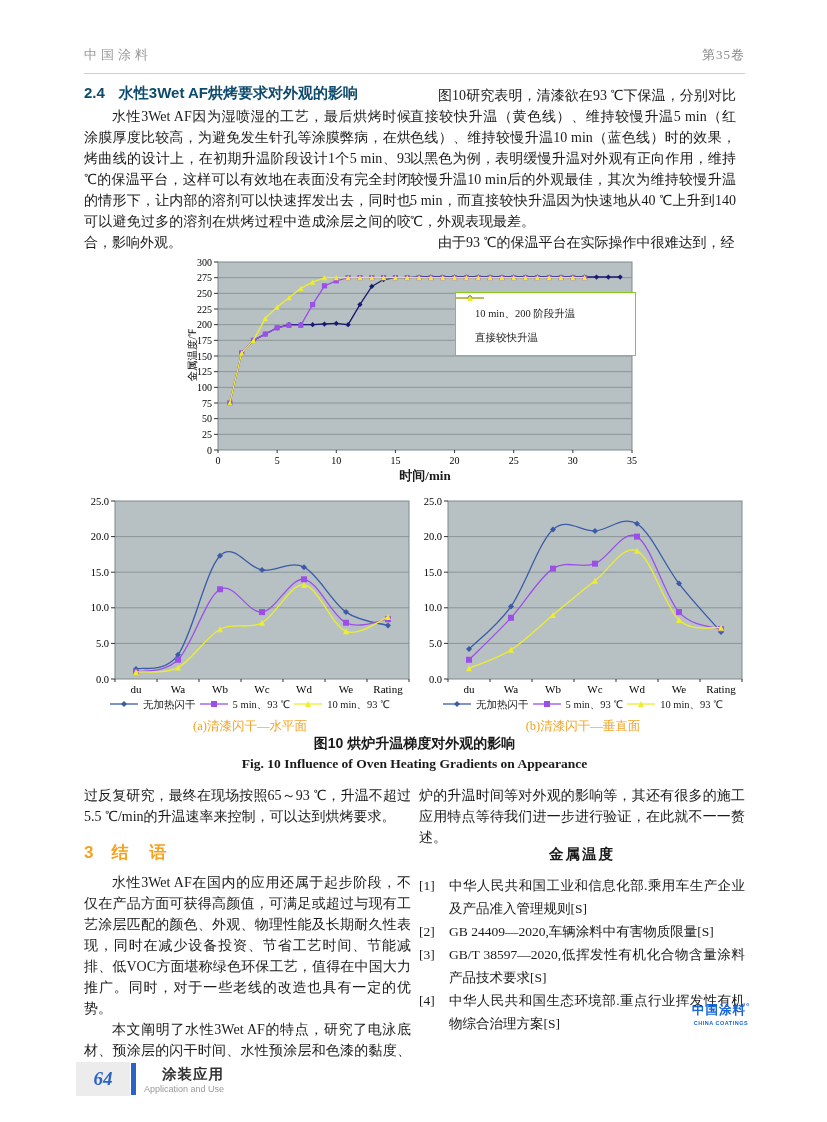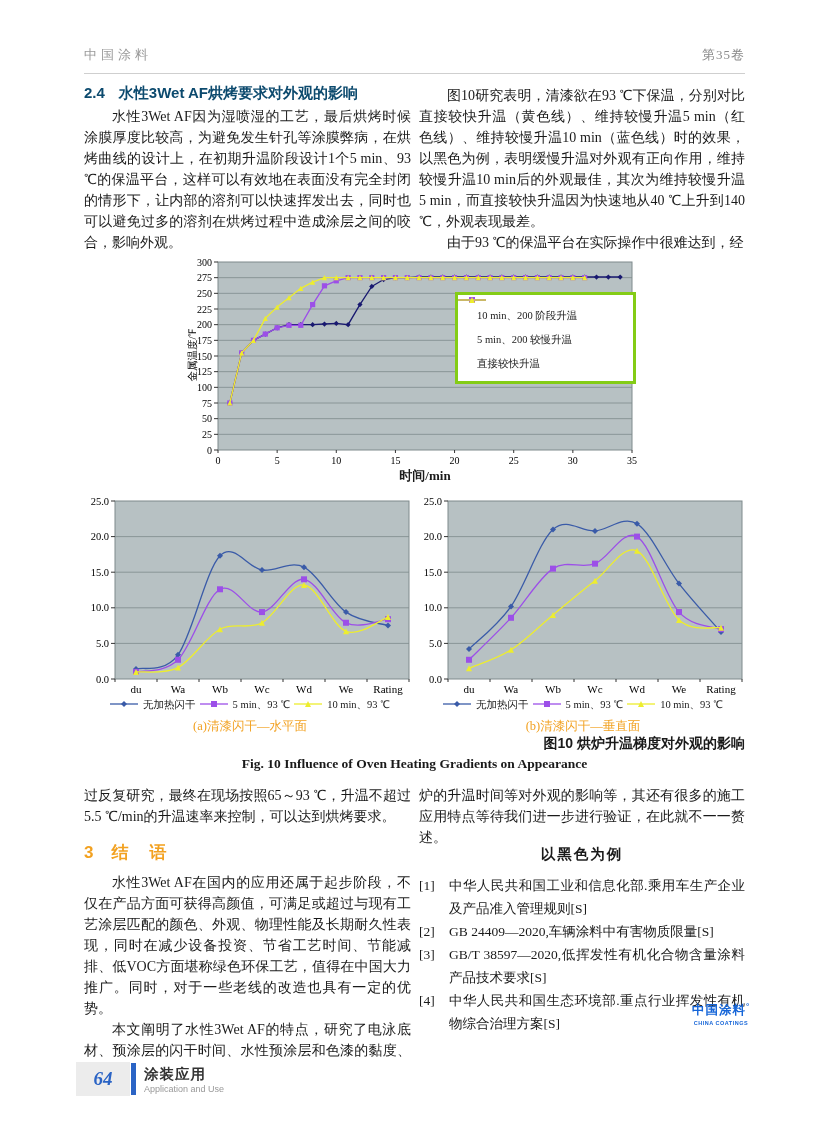--- a/index.html
+++ b/index.html
@@ -15,64 +15,64 @@
        font-weight:bold;font-size:15px;color:#0c4a6e;}
   .h24 .num{margin-right:14px;}
   .h3{position:absolute;top:841px;left:84px;font-family:"Liberation Sans",sans-serif;
       font-weight:bold;font-size:17px;color:#F2A120;letter-spacing:2px;}
   .h3 .num{margin-right:16px;}
   
   .para{font-size:14px;line-height:21px;text-align:justify;}
   .para p{margin:0;}
   .para p.ind{text-indent:2em;}
   .blk-l1{position:absolute;top:106px;left:84px;width:327px;}
-  .blk-r1{position:absolute;top:85px;left:419px;width:326px;}
+  .blk-r1{position:absolute;top:85px;left:410px;width:326px;}
   .blk-l2{position:absolute;top:785px;left:84px;width:327px;}
   .blk-l3{position:absolute;top:872px;left:84px;width:327px;}
   .blk-r2{position:absolute;top:785px;left:419px;width:326px;}
   
   .figmain{position:absolute;top:256px;left:185px;width:566px;height:240px;}
   .figmain svg{position:absolute;left:0;top:0;}
   .ylab{position:absolute;left:-52px;top:92px;width:120px;text-align:center;
         transform:rotate(-90deg);font-size:10.5px;color:#000;}
   .xlab{position:absolute;left:33px;top:211px;width:414px;text-align:center;
         font-size:13px;font-weight:bold;}
   .fignote{position:absolute;right:6px;top:211px;font-size:12.5px;font-weight:bold;
         color:#F2A120;}
   .legend-main{position:absolute;left:270px;top:36px;width:181px;background:#fff;
-        border:3px solid #84cc16;padding:9px 10px 5px 14px;box-sizing:border-box;}
+        border:1px solid #84cc16;padding:9px 10px 5px 14px;box-sizing:border-box;}
   .lg-item{display:flex;align-items:center;height:24px;font-size:10.5px;white-space:nowrap;}
   .lg-item .lbl{margin-left:5px;}
   .figsm{position:absolute;top:497px;width:330px;height:240px;}
   .figsm.a{left:85px;} .figsm.b{left:418px;}
   .legend-small{position:absolute;top:201px;left:0;width:100%;display:flex;
         justify-content:center;gap:4px;font-size:11.5px;}
   .legend-small .lg-item{height:14px;}
   .subcap{position:absolute;top:221px;left:0;width:100%;text-align:center;
         font-size:12.5px;font-weight:normal;color:#F2A120;}
-  .capcn{position:absolute;top:735px;left:84px;width:661px;text-align:right;
+  .capcn{position:absolute;top:735px;left:84px;width:661px;text-align:center;
         font-size:14px;font-weight:bold;font-family:"Liberation Sans",sans-serif;}
   .capen{position:absolute;top:756px;left:84px;width:661px;text-align:center;
         font-size:13.5px;font-weight:bold;}
   
   .refs{position:absolute;top:845px;left:419px;width:326px;}
   .refs-title{text-align:center;font-weight:bold;font-size:14.5px;margin-bottom:10px;
         letter-spacing:2px;}
   .ref-item{position:relative;padding-left:30px;font-size:13.5px;line-height:23px;
         text-align:justify;}
   .ref-num{position:absolute;left:0;top:0;}
   
   .logo{position:absolute;left:690px;top:1002px;width:62px;text-align:center;color:#1565D8;}
   .logo .cn{font-family:"Liberation Sans",sans-serif;font-weight:bold;font-size:12.5px;
         letter-spacing:1px;}
   .logo .deg{font-size:8px;vertical-align:top;}
   .logo .en{font-family:"Liberation Sans",sans-serif;font-weight:bold;font-size:5.5px;
         letter-spacing:0.5px;margin-top:1px;}
   
-  .footer{position:absolute;left:76px;top:1062px;display:flex;align-items:center;}
+  .footer{position:absolute;left:76px;top:1062px;display:flex;align-items:center;text-align:right;}
   .pagebox{background:#ececec;width:54px;height:34px;display:flex;align-items:center;
         justify-content:center;}
   .pagenum{color:#2B64C5;font-weight:bold;font-style:italic;font-size:19px;}
   .fbar{width:5px;height:32px;background:#2B64C5;margin-left:1px;}
   .ftxt{margin-left:8px;}
   .ftxt .cn{font-family:"Liberation Sans",sans-serif;font-size:14.5px;color:#333;
         font-weight:bold;letter-spacing:1px;}
   .ftxt .en{font-family:"Liberation Sans",sans-serif;font-size:9px;color:#999;}
 </style>
 </head>
@@ -262,29 +262,20 @@
             <svg width="28" height="10">
               <line x1="0" y1="5" x2="28" y2="5" stroke="#191970" stroke-width="1.3"></line>
               <path d="M14,2 L17,5 L14,8 L11,5 Z" fill="#191970"></path>
             </svg>
           </span>
         <span class="lbl">10 min、200 阶段升温</span>
       </div>
       <div class="lg-item">
         <span class="lg-mark">
             <svg width="28" height="10">
-              <line x1="0" y1="5" x2="28" y2="5" stroke="#9C4FE8" stroke-width="1.3"></line>
-              <rect x="11" y="2" width="6" height="6" fill="#9C4FE8"></rect>
-            </svg>
-          </span>
-        <span class="lbl">5 min、200 较慢升温</span>
-      </div>
-      <div class="lg-item">
-        <span class="lg-mark">
-            <svg width="28" height="10">
               <line x1="0" y1="5" x2="28" y2="5" stroke="#EDED2E" stroke-width="1.3"></line>
               <path d="M14,2 L17,8 L11,8 Z" fill="#EDED2E"></path>
             </svg>
           </span>
         <span class="lbl">直接较快升温</span>
       </div>
     </div>
   </div>
 
   <div class="figsm a">
@@ -471,21 +462,21 @@
   <div class="para blk-l3">
     <p class="ind">水性3Wet AF在国内的应用还属于起步阶段，不仅在产品方面可获得高颜值，可满足或超过与现有工艺涂层匹配的颜色、外观、物理性能及长期耐久性表现，同时在减少设备投资、节省工艺时间、节能减排、低VOC方面堪称绿色环保工艺，值得在中国大力推广。同时，对于一些老线的改造也具有一定的优势。</p>
     <p class="ind">本文阐明了水性3Wet AF的特点，研究了电泳底材、预涂层的闪干时间、水性预涂层和色漆的黏度、烘</p>
   </div>
 
   <div class="para blk-r2">
     <p>炉的升温时间等对外观的影响等，其还有很多的施工应用特点等待我们进一步进行验证，在此就不一一赘述。</p>
   </div>
 
   <div class="refs">
-    <div class="refs-title">以黑色为例</div>
+    <div class="refs-title">金属温度</div>
     <div class="ref-item">
       <span class="ref-num">[1]</span>
       <span>中华人民共和国工业和信息化部.乘用车生产企业及产品准入管理规则[S]</span>
     </div>
     <div class="ref-item">
       <span class="ref-num">[2]</span>
       <span>GB 24409—2020,车辆涂料中有害物质限量[S]</span>
     </div>
     <div class="ref-item">
       <span class="ref-num">[3]</span>

